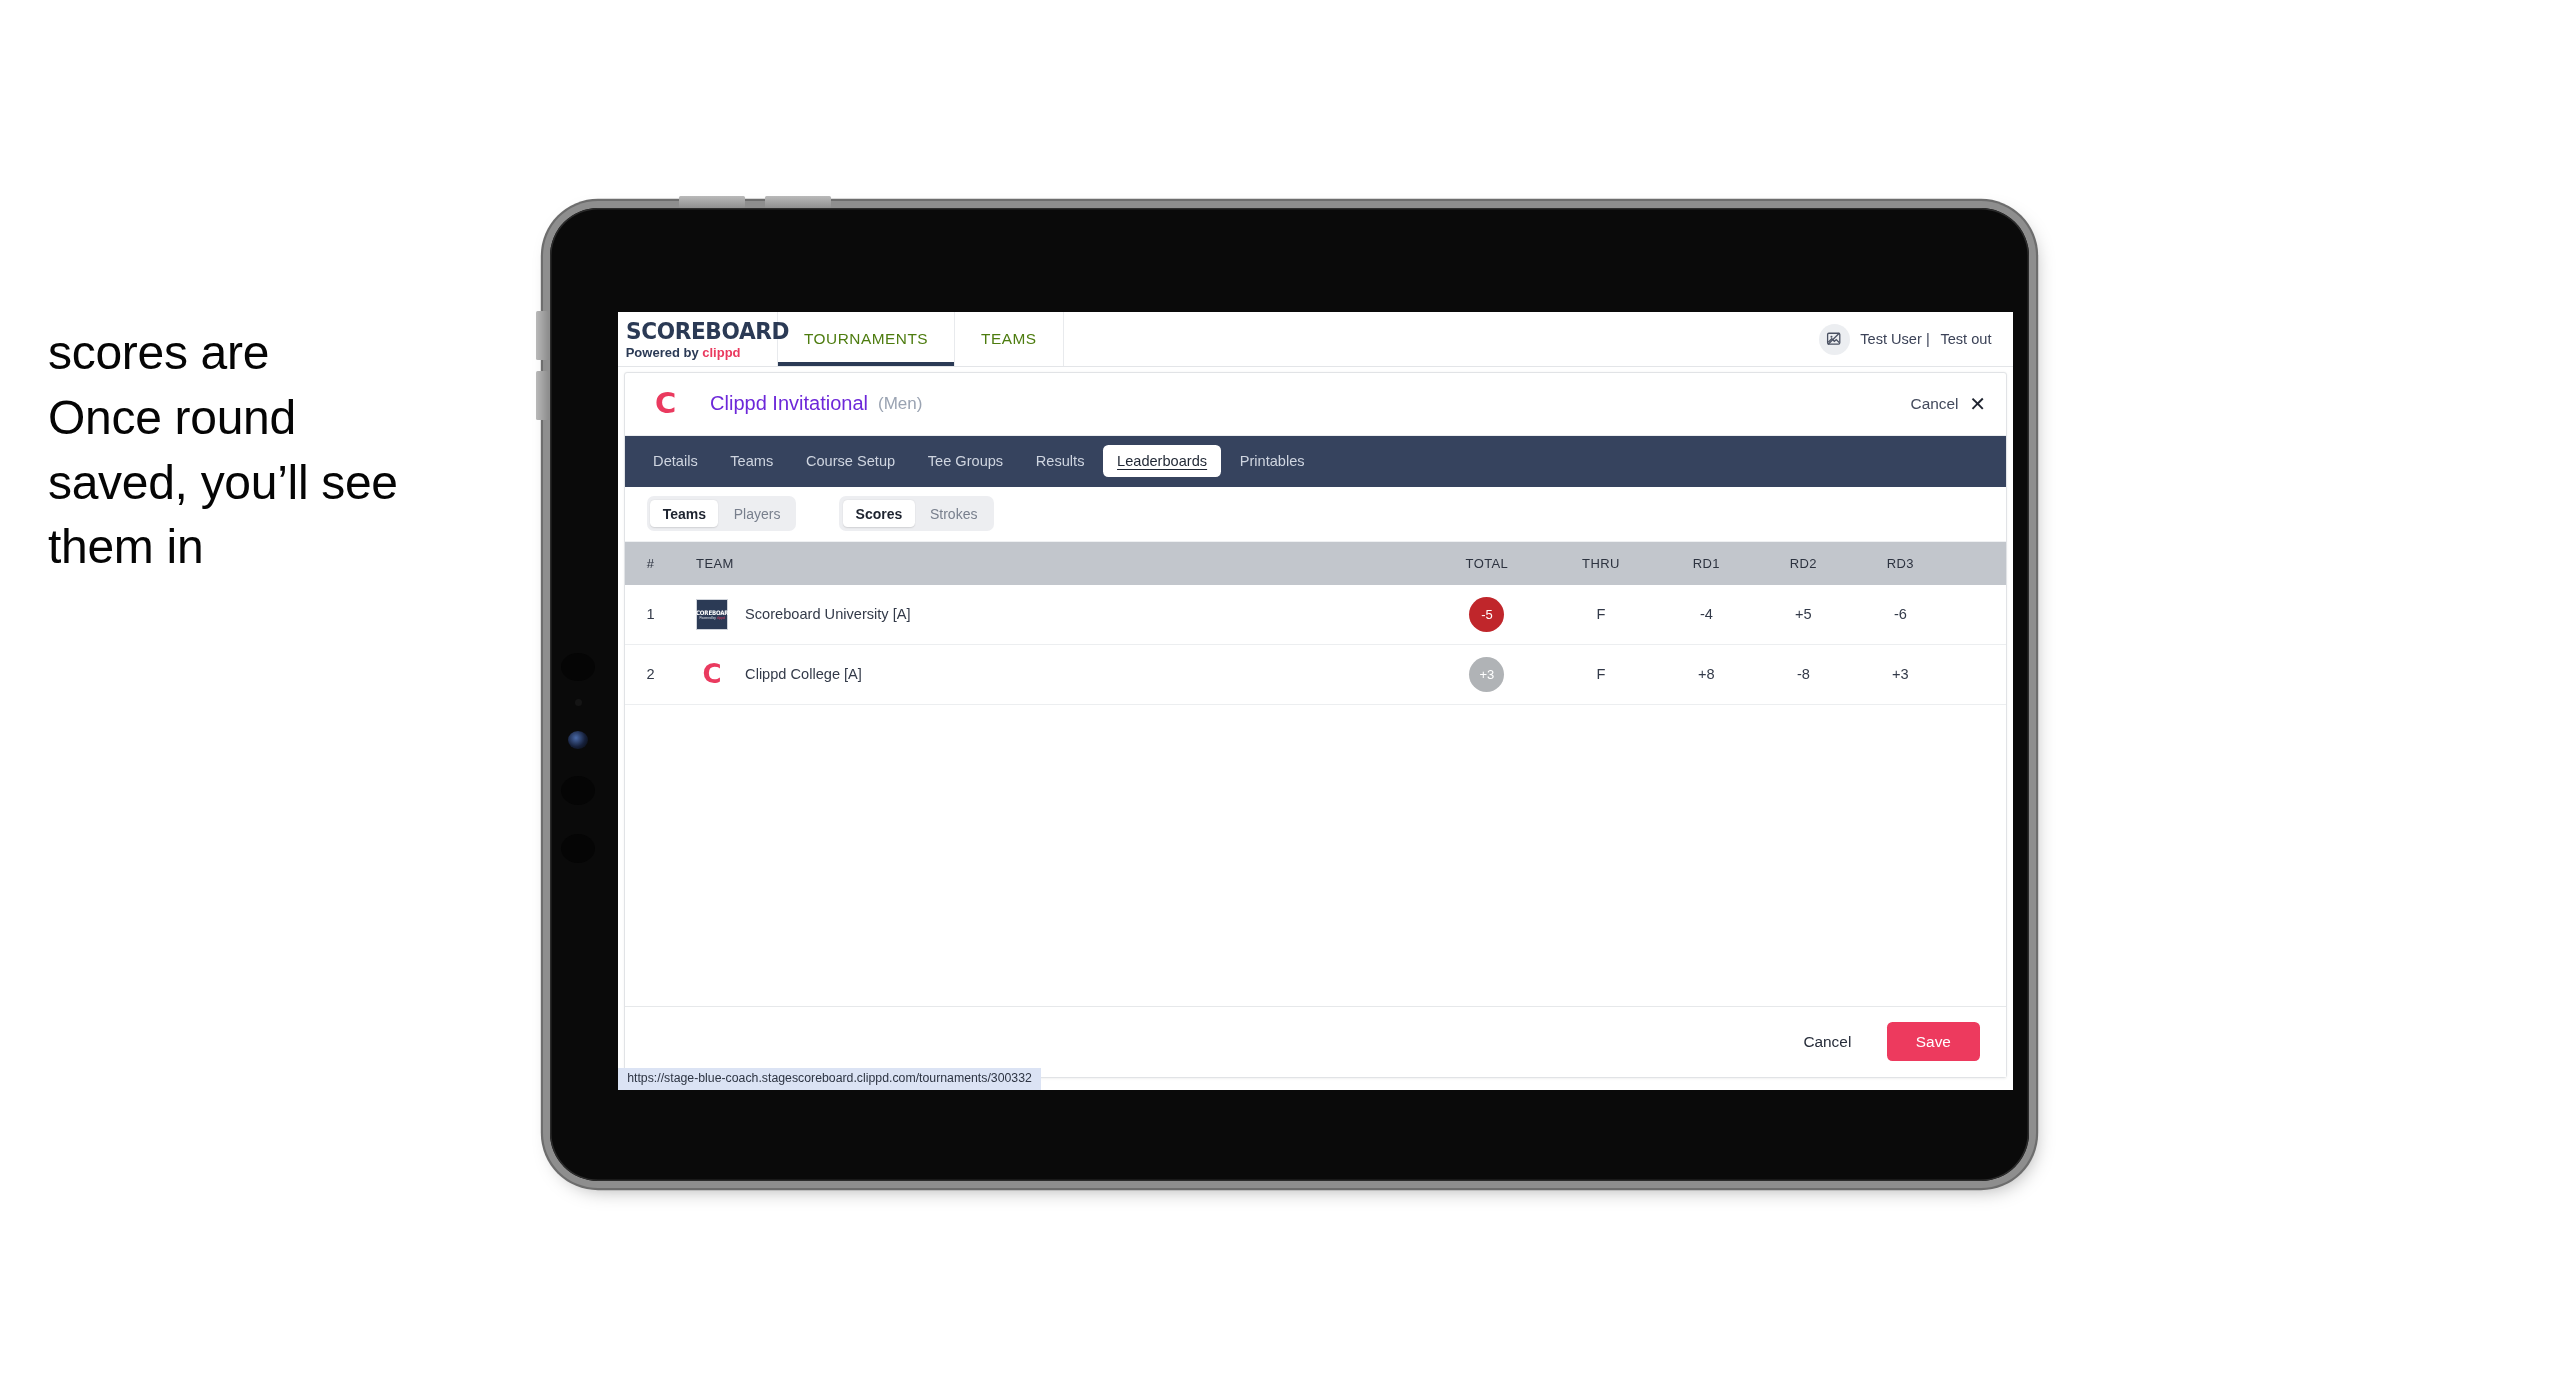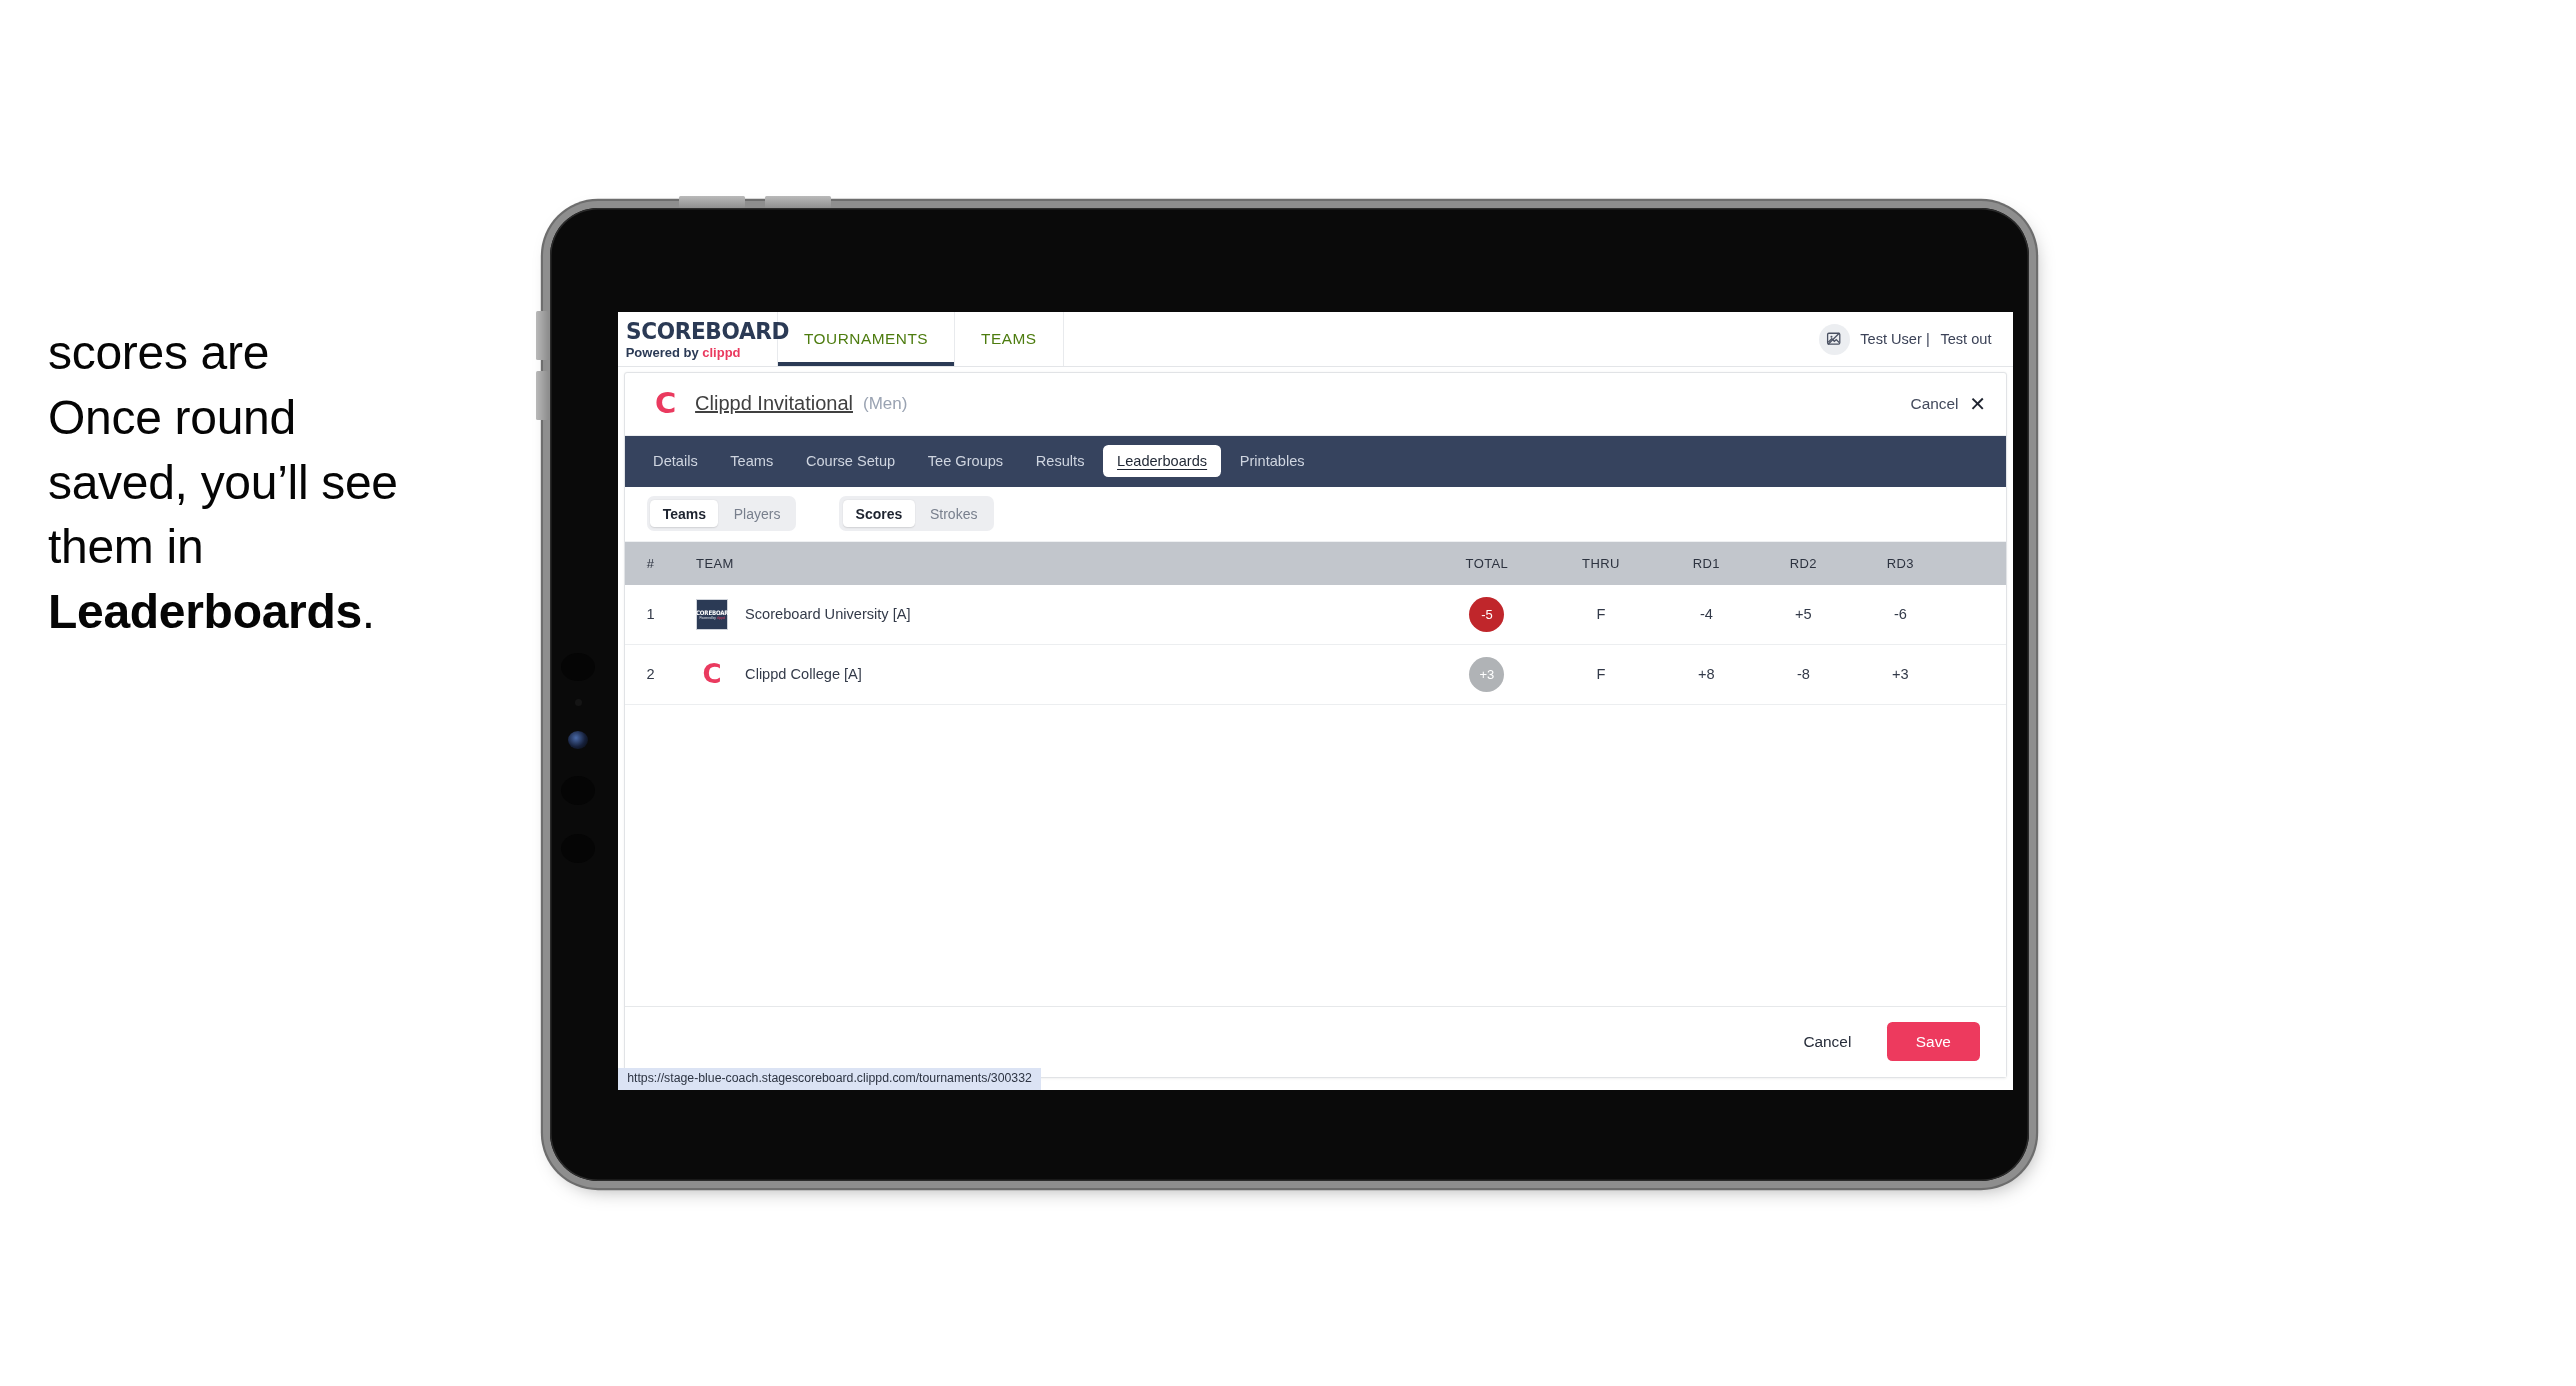--- a/index.html
+++ b/index.html
@@ -149,22 +149,22 @@
     display: flex; align-items: center;
     padding: 0 20px 0 23px;
     border-bottom: 0.8px solid #eceef0;
   }
   #tourney-logo {
     font-family: "DejaVu Sans", sans-serif;
     font-size: 29px; font-weight: 800; color: #ea3a5f;
     width: 35px; text-align: center; line-height: 1;
   }
   #tourney-name {
-    margin-left: 12px;
-    font-size: 20px; color: #404040; text-decoration: underline;
+    margin-left: 27px;
+    font-size: 20px; color: #6d28d9;
   }
   #tourney-gender {
     margin-left: 10px;
     font-size: 17px; color: #9aa3b2;
   }
   #panel-cancel {
     margin-left: auto;
     display: flex; align-items: center; gap: 10.7px;
     cursor: pointer;
   }
@@ -319,21 +319,20 @@
   }
 </style>
 </head>
 <body>
 
 <div id="caption">
   <div>scores are</div>
   <div>Once round</div>
   <div>saved, you’ll see</div>
   <div>them in</div>
-  <div><span class="bold">Leaderboards</span><span>.</span></div>
 </div>
 
 <div id="device">
   <div class="dev-btn btn-top-1"></div>
   <div class="dev-btn btn-top-2"></div>
   <div class="dev-btn btn-left-1"></div>
   <div class="dev-btn btn-left-2"></div>
 
   <div class="bezel-dot dot-speaker-1"></div>
   <div class="bezel-dot dot-mic"></div>

